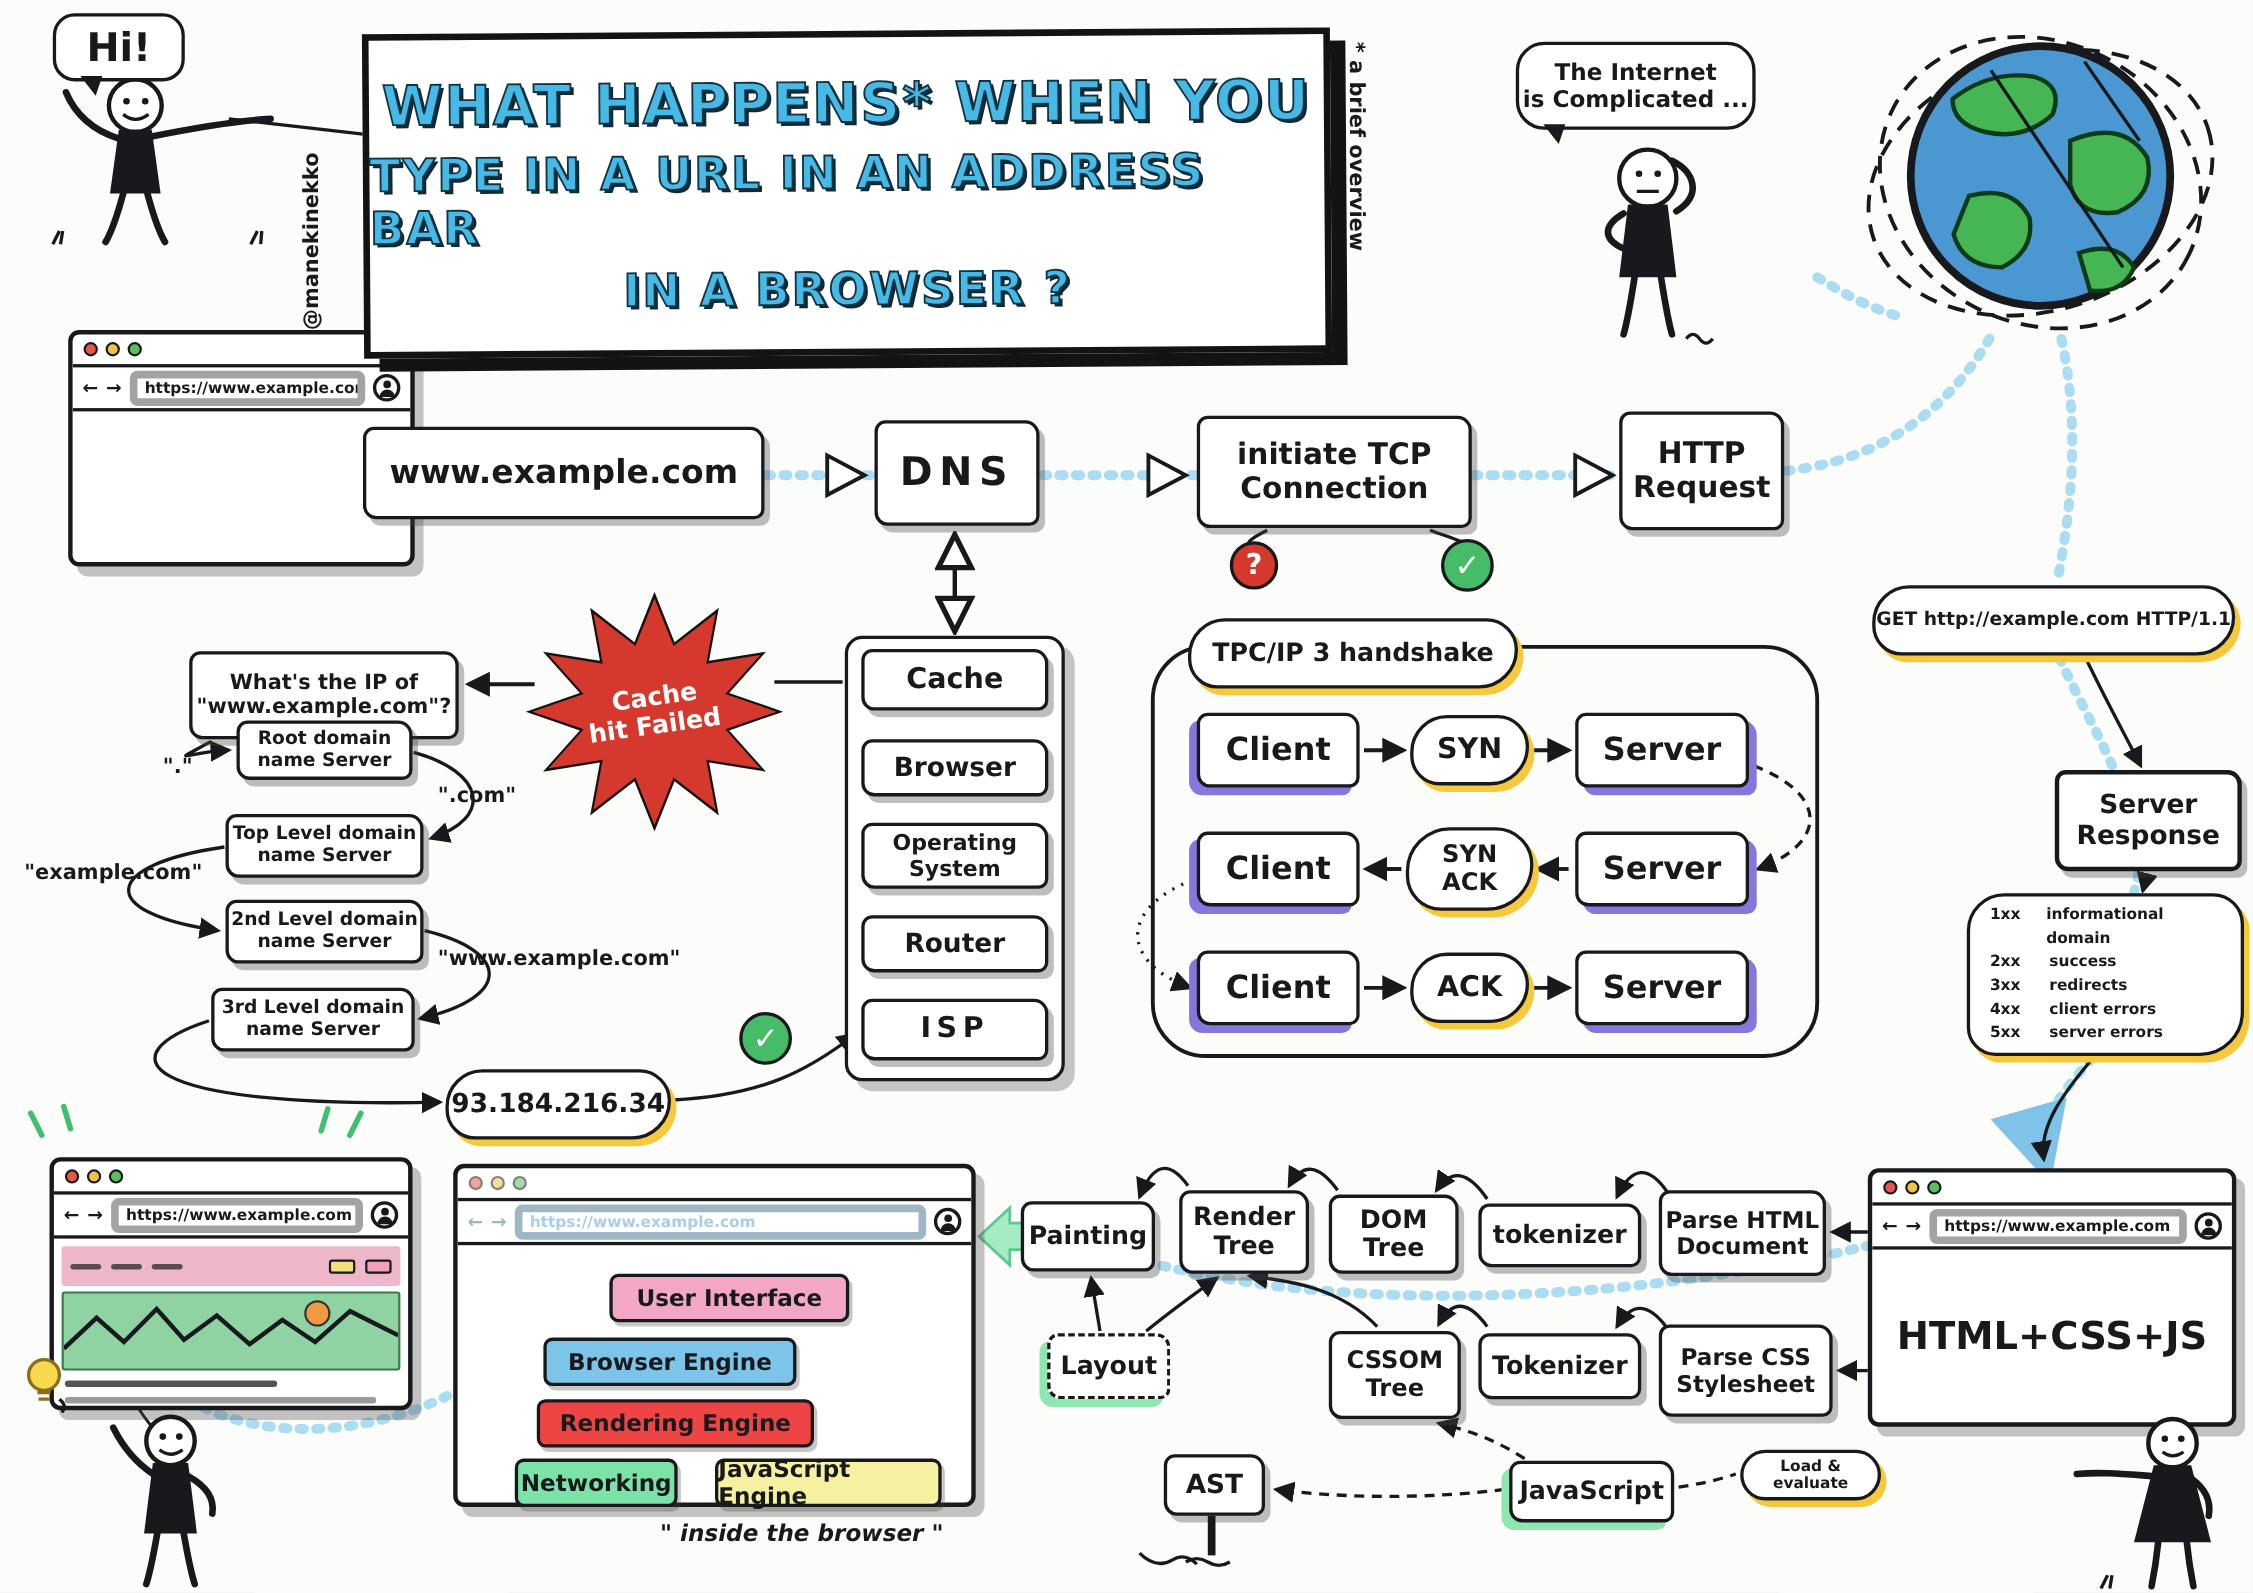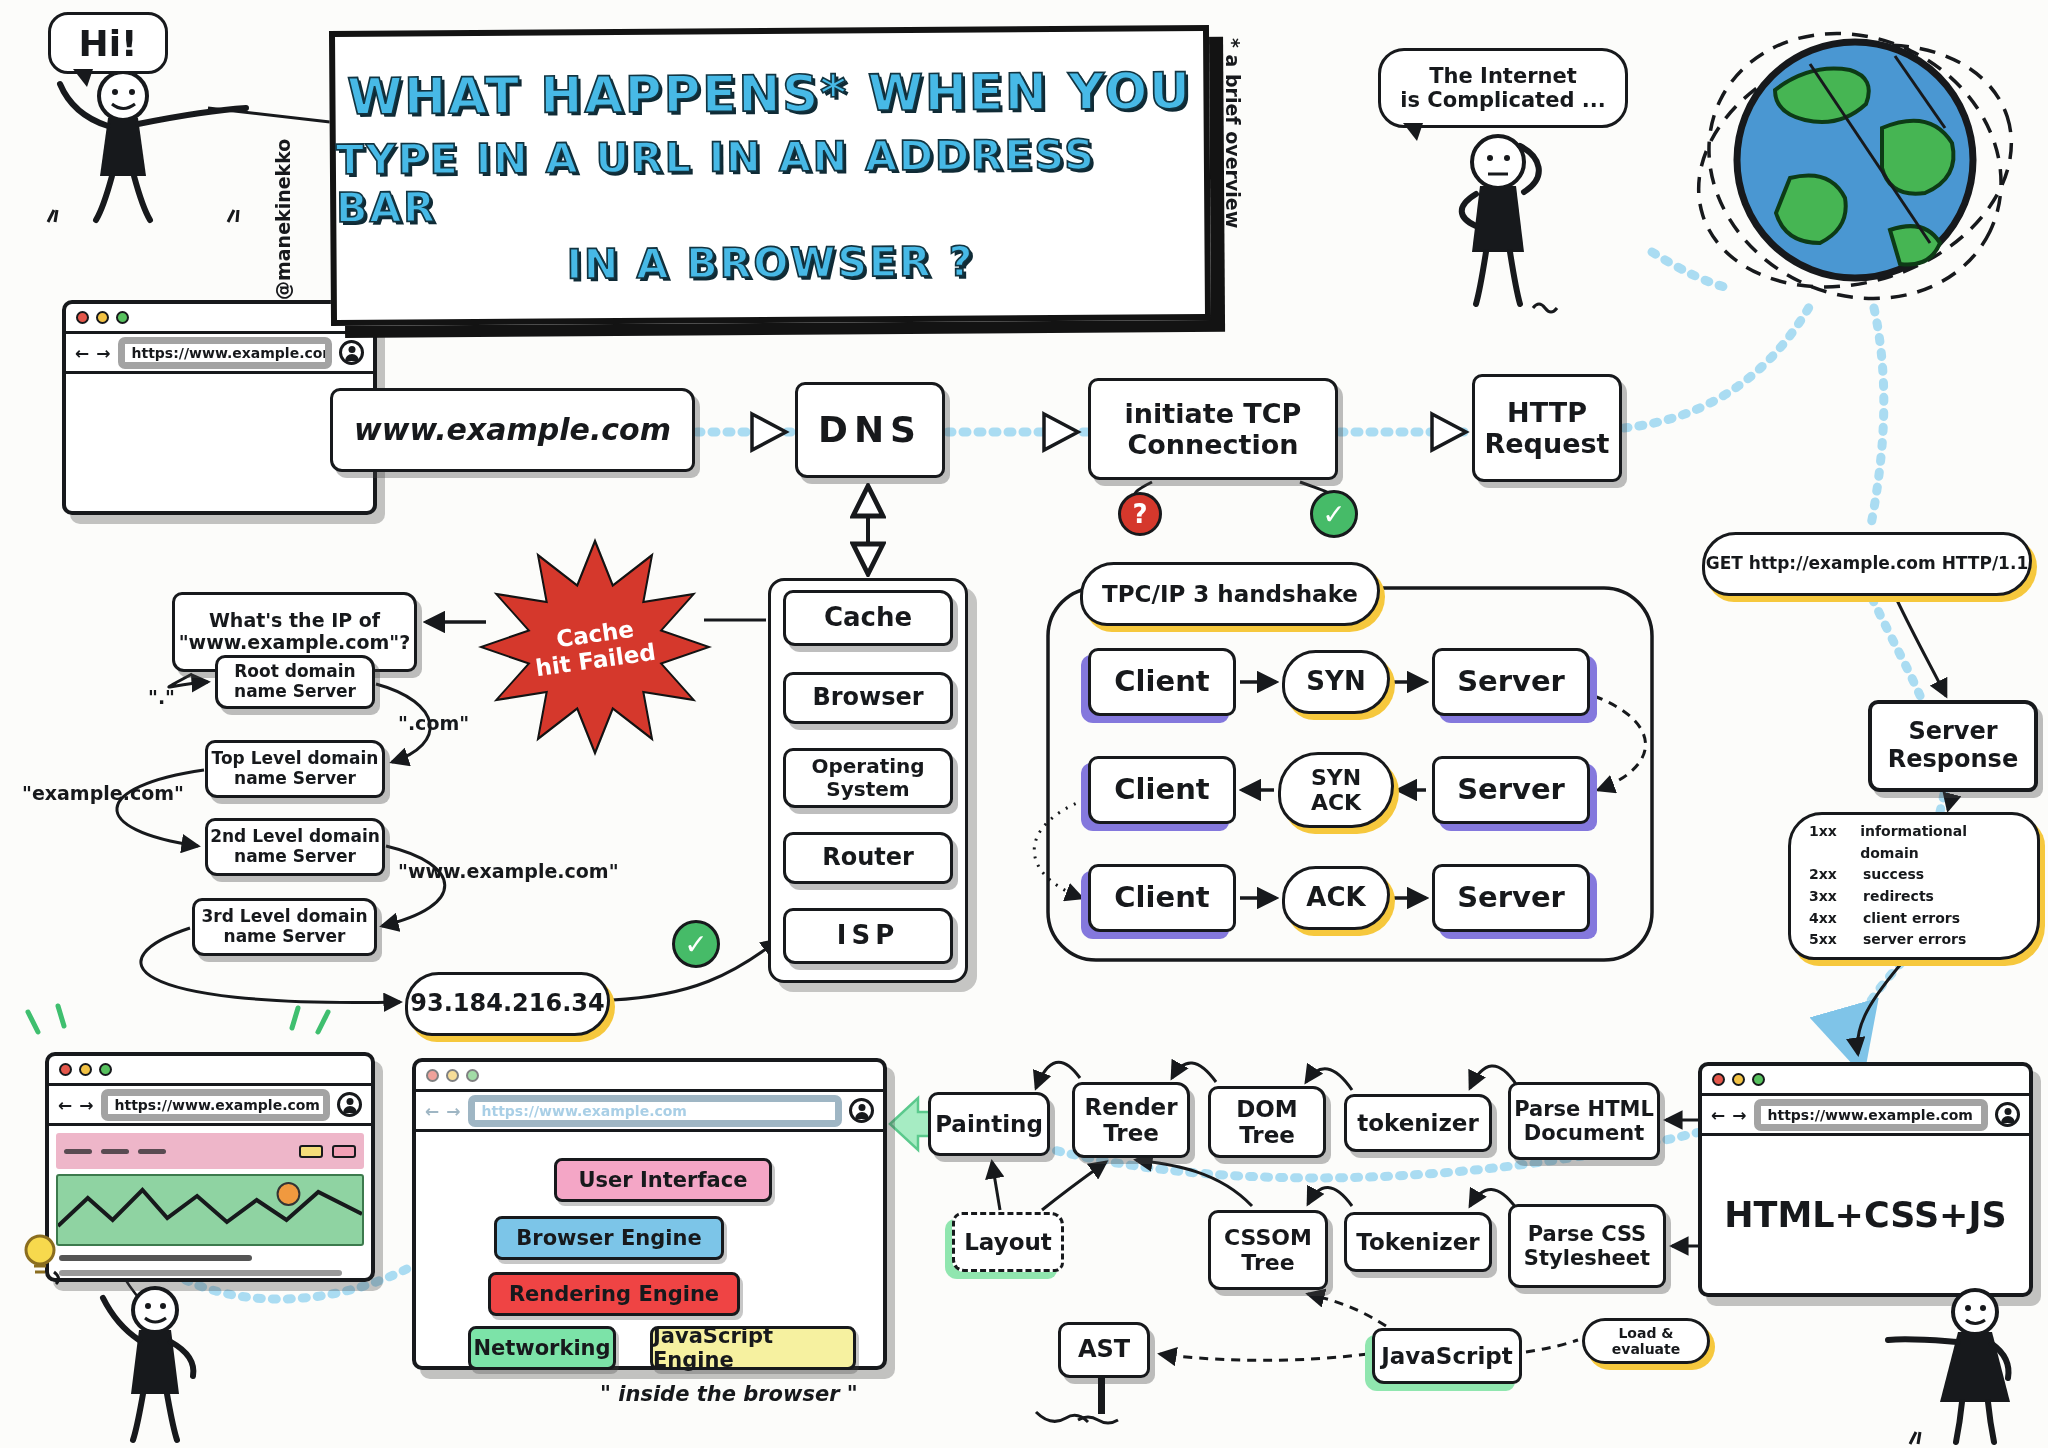--- a/index.html
+++ b/index.html
@@ -225,21 +225,21 @@
   <div class="attr-rot" style="left:272px; top:300px;">@manekinekko</div>
 
   <div class="title-box" style="left:330px; top:28px; width:880px; height:295px;">
     <div class="bubble t1">WHAT HAPPENS* WHEN YOU</div>
     <div class="bubble t2">TYPE IN A URL IN AN ADDRESS BAR</div>
     <div class="bubble t3">IN A BROWSER ?</div>
   </div>
 
   <div class="vtext" style="left:1222px; top:38px;">* a brief overview</div>
 
-  <div class="speech" style="left:1378px; top:48px; width:250px; height:80px; font-size:21px; border-radius:26px;">
+  <div class="speech" style="left:1378px; top:38px; width:218px; height:80px; font-size:21px; border-radius:26px;">
     <span>The Internet</span>
     <span>is Complicated ...</span>
   </div>
 
   <svg class="abs" style="left:1398px; top:122px;" width="220" height="200" viewBox="0 0 220 200">
     <circle cx="100" cy="40" r="26" fill="#fff" stroke="#17191c" stroke-width="4"></circle>
     <circle cx="92" cy="36" r="3" fill="#17191c"></circle>
       <circle cx="109" cy="36" r="3" fill="#17191c"></circle>
     <path d="M90,52 H 110" stroke="#17191c" stroke-width="3"></path>
     <path d="M82,64 L118,64 L126,130 L74,130 Z" fill="#17191c"></path>
@@ -270,21 +270,21 @@
     </div>
     <div class="bwin-url">
       <span class="nav">←</span>
       <span class="nav">→</span>
       <span class="url-field">https://www.example.com</span>
       <span class="profile"></span>
     </div>
     <div class="bwin-body" style="height:138px;"></div>
   </div>
 
-  <div class="sk" style="left:330px; top:388px; width:365px; height:84px; font-size:30px;font-style:italic;">
+  <div class="sk" style="left:330px; top:388px; width:365px; height:84px; font-size:30px;">
     <span>www.example.com</span>
   </div>
   <div class="sk" style="left:795px; top:382px; width:150px; height:96px; font-size:36px; letter-spacing:6px;">
     <span>DNS</span>
   </div>
   <div class="sk" style="left:1088px; top:378px; width:250px; height:102px; font-size:27px;">
     <span>initiate TCP</span>
     <span>Connection</span>
   </div>
   <div class="sk" style="left:1472px; top:374px; width:150px; height:108px; font-size:27px;">

